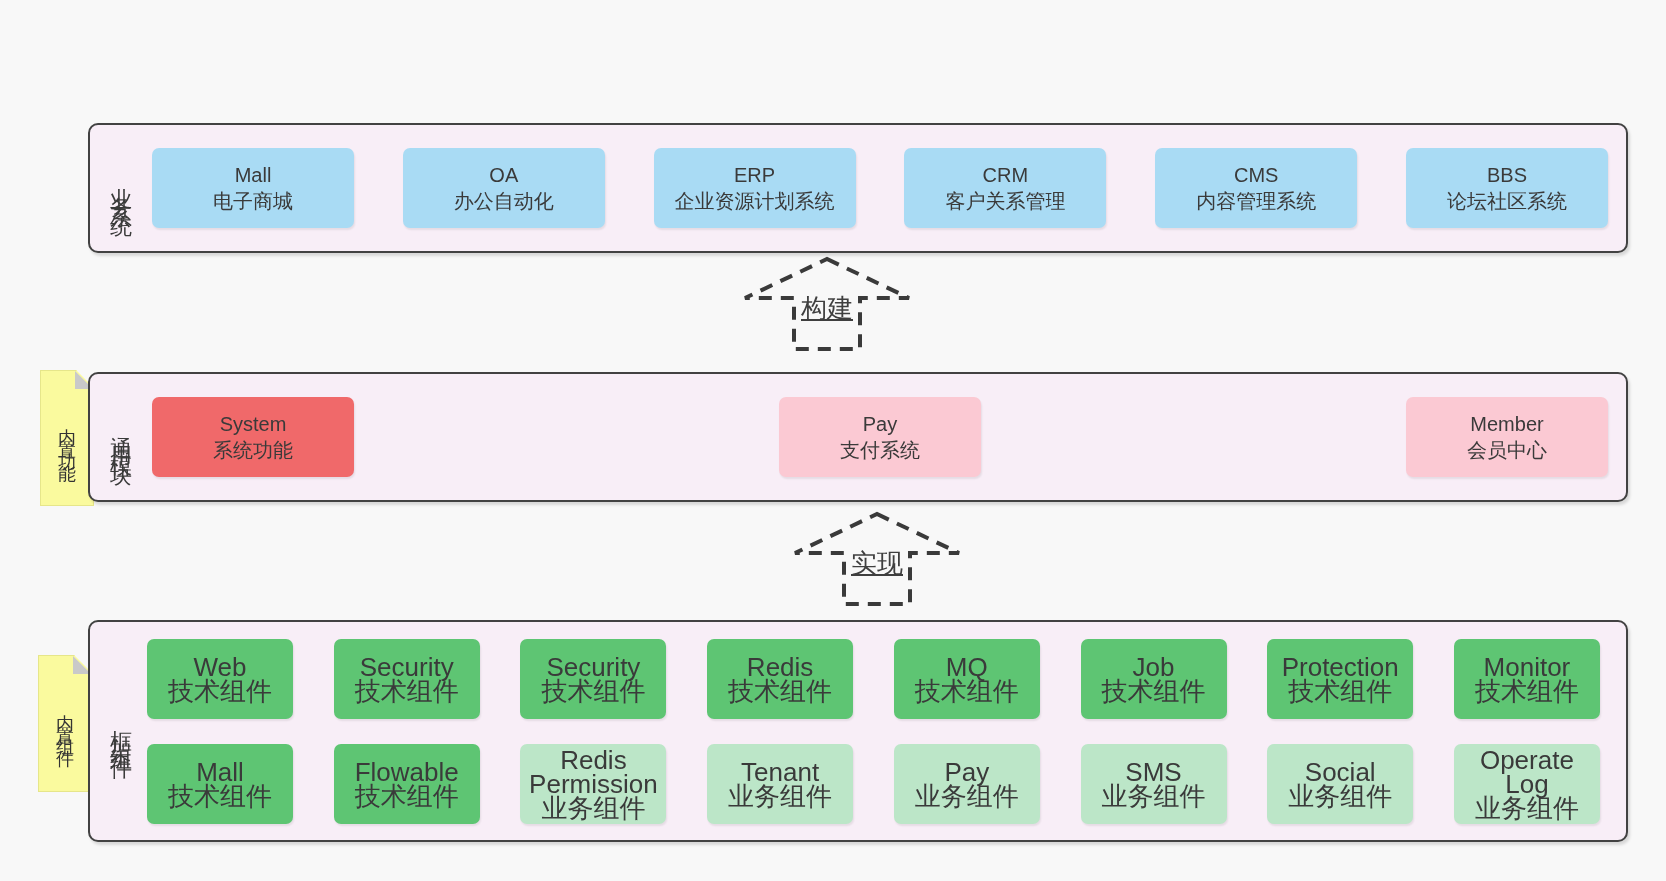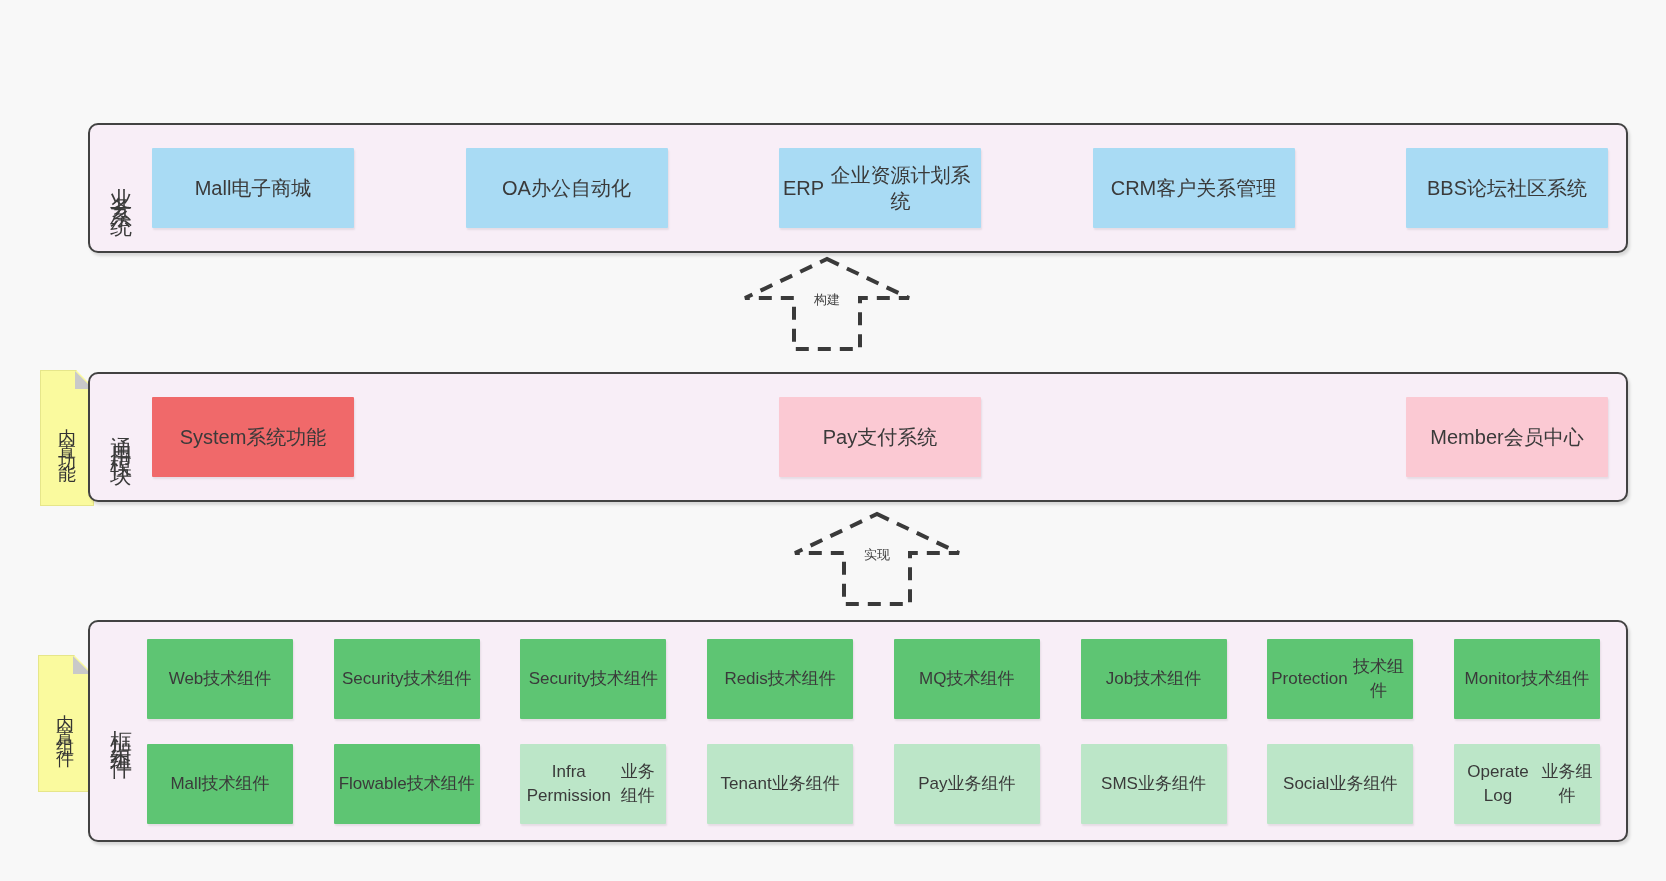--- a/index.html
+++ b/index.html
@@ -30,27 +30,27 @@
     font-size:22px;letter-spacing:9px;color:var(--text);white-space:nowrap;
   }
   .boxes{
     position:absolute;left:62px;right:18px;top:50%;transform:translateY(-50%);
     display:flex;justify-content:space-between;
   }
   .sec3 .boxes{left:57px;right:26px;top:auto;transform:none;}
   .sec3 .boxes.row1{top:17px;}
   .sec3 .boxes.row2{top:122px;}
   .box{
-    width:202px;height:80px;border-radius:1px;
-    display:flex;flex-direction:row;align-items:center;justify-content:center;
+    width:202px;height:80px;border-radius:7px;
+    display:flex;flex-direction:column;align-items:center;justify-content:center;
     text-align:center;font-size:20px;line-height:26px;color:var(--text);
     box-shadow:1px 2px 2px rgba(0,0,0,0.08);
     padding:2px 4px;
   }
-  .sec3 .box{width:146px;font-size:17px;line-height:24px;}
+  .sec3 .box{width:146px;font-size:26px;line-height:24px;}
   .t-blue{background:var(--blue);}
   .t-red{background:var(--red);}
   .t-pink{background:var(--pink);}
   .t-green{background:var(--green);}
   .t-lightgreen{background:var(--lightgreen);}
   .note{
     position:absolute;width:54px;background:var(--yellow);z-index:1;
     clip-path:polygon(0 0, calc(100% - 18px) 0, 100% 18px, 100% 100%, 0 100%);
     border:1px solid #e6e68a;
   }
@@ -61,22 +61,23 @@
   }
   .note-label{
     position:absolute;left:50%;top:50%;transform:translate(-50%,-50%);
     writing-mode:vertical-rl;text-orientation:upright;
     font-size:18px;letter-spacing:12px;color:#333;white-space:nowrap;
   }
   .arrow{position:absolute;width:170px;height:96px;z-index:1;}
   .arrow svg{position:absolute;left:0;top:0;}
   .arrow-label{
     position:absolute;left:50%;top:34px;transform:translateX(-50%);
-    background:var(--page-bg);font-size:13px;padding:1px 5px;color:#3f3f3f;
+    background:var(--page-bg);font-size:26px;padding:1px 5px;color:#3f3f3f;
     white-space:nowrap;
+    text-decoration:underline;
   }
 </style>
 </head>
 <body>
 
 <div class="note" style="left:40px;top:370px;height:136px;">
   <span class="fold"></span>
 </div>
 <div class="note-wrap" style="position:absolute;left:40px;top:370px;width:54px;height:136px;z-index:3;">
   <span class="note-label">内置功能</span>
@@ -100,20 +101,24 @@
       <div>OA</div>
       <div>办公自动化</div>
     </div>
     <div class="box t-blue">
       <div>ERP</div>
       <div>企业资源计划系统</div>
     </div>
     <div class="box t-blue">
       <div>CRM</div>
       <div>客户关系管理</div>
+    </div>
+    <div class="box t-blue">
+      <div>CMS</div>
+      <div>内容管理系统</div>
     </div>
     <div class="box t-blue">
       <div>BBS</div>
       <div>论坛社区系统</div>
     </div>
   </div>
 </div>
 
 <div class="arrow" style="left:742px;top:256px;">
   <svg width="170" height="96" viewBox="0 0 170 96">
@@ -186,21 +191,21 @@
   <div class="boxes row2">
     <div class="box t-green">
       <div>Mall</div>
       <div>技术组件</div>
     </div>
     <div class="box t-green">
       <div>Flowable</div>
       <div>技术组件</div>
     </div>
     <div class="box t-lightgreen">
-      <div>Infra Permission</div>
+      <div>Redis Permission</div>
       <div>业务组件</div>
     </div>
     <div class="box t-lightgreen">
       <div>Tenant</div>
       <div>业务组件</div>
     </div>
     <div class="box t-lightgreen">
       <div>Pay</div>
       <div>业务组件</div>
     </div>

